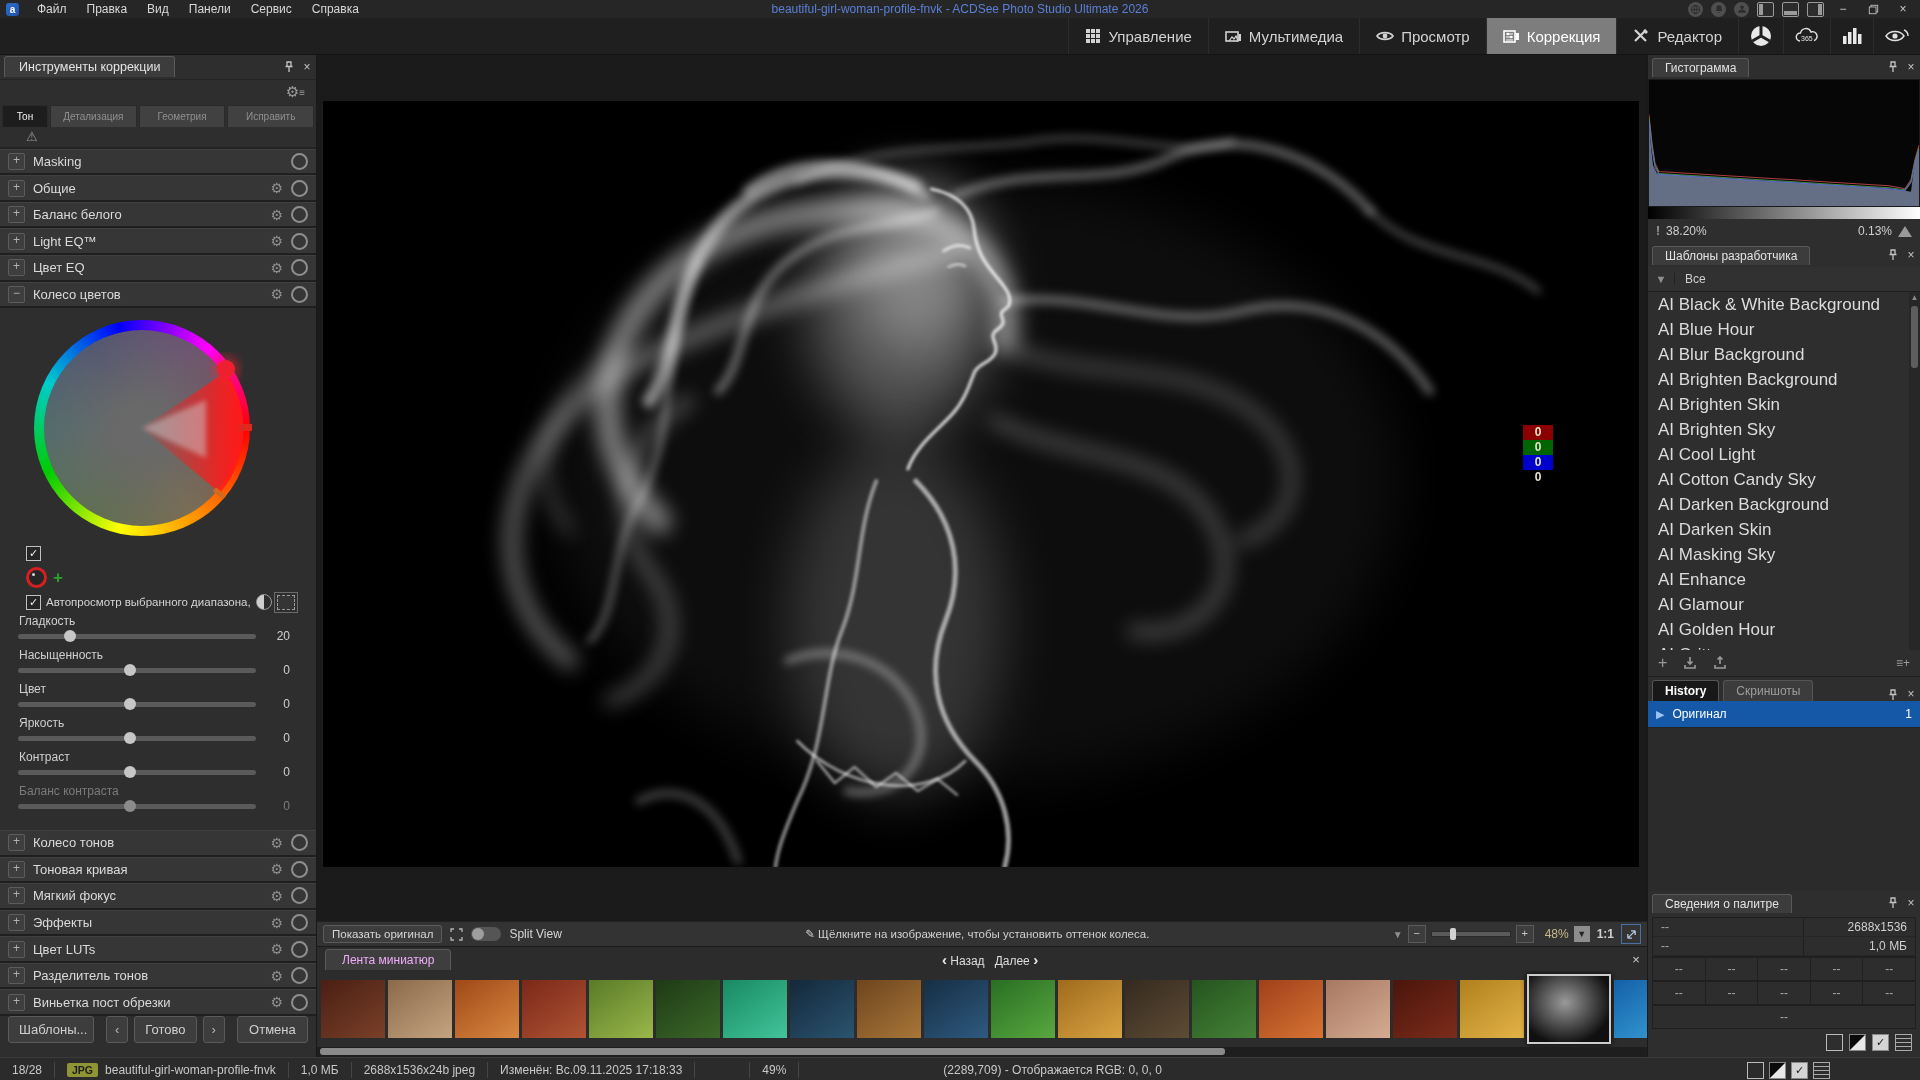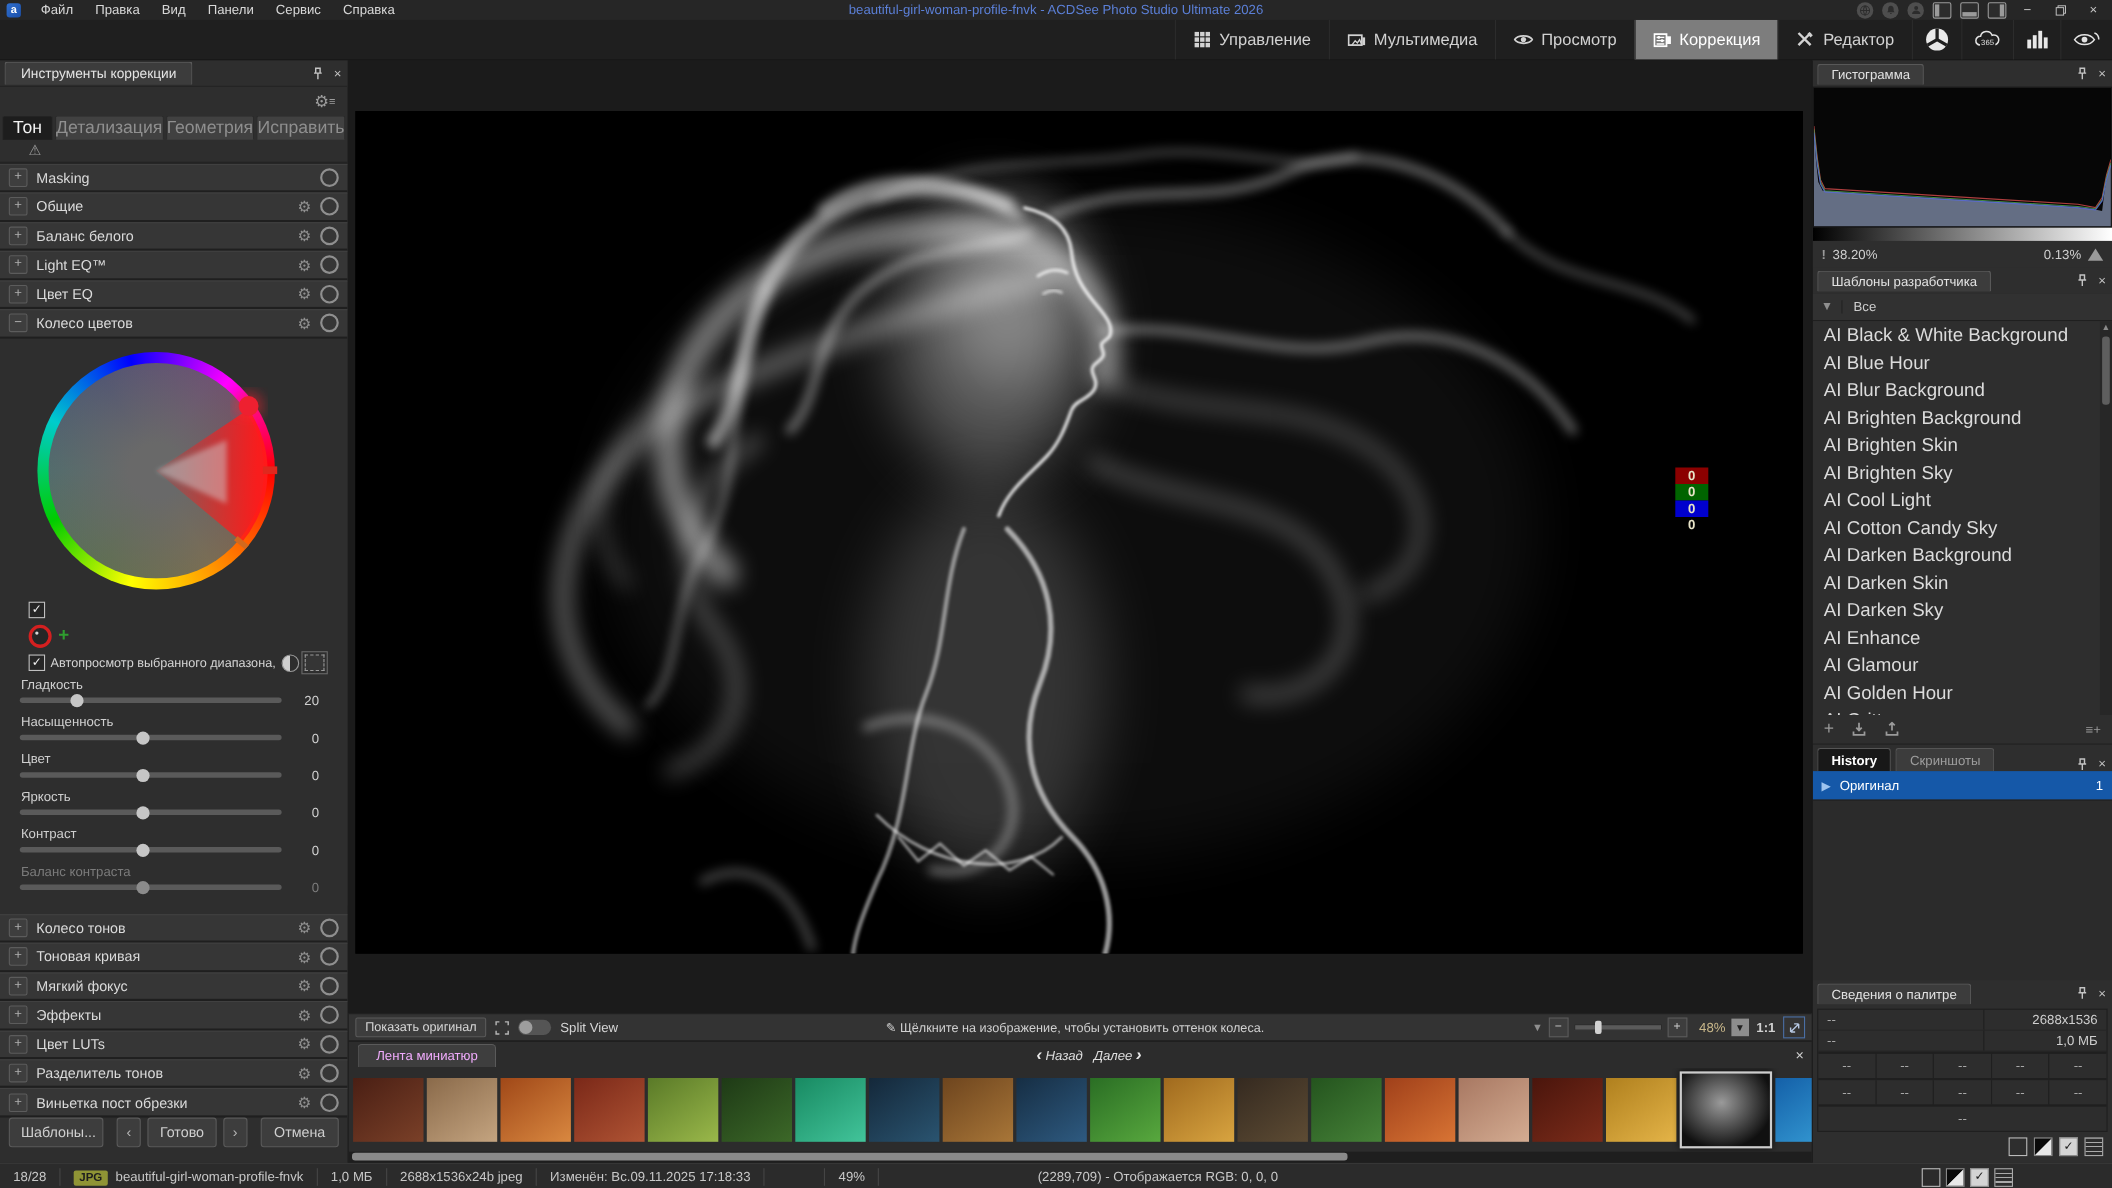--- a/index.html
+++ b/index.html
@@ -24,21 +24,21 @@
   
   #main{display:flex;height:1002px;}
   
   #left-panel{width:316px;background:#2e2e2e;border-right:1px solid #191919;display:flex;flex-direction:column;overflow:hidden;}
   .panel-titlebar{height:26px;display:flex;align-items:center;background:#2e2e2e;border-bottom:1px solid #242424;}
   .panel-title-tab{margin-left:4px;padding:3px 14px;background:#3c3c3c;border:1px solid #5a5a5a;border-bottom:none;border-radius:3px 3px 0 0;color:#e4e4e4;font-size:12.5px;}
   .panel-title-sp{flex:1;}
   .pin-ico,.close-ico{width:18px;color:#c4c4c4;text-align:center;}
   .gearlist-row{height:28px;display:flex;justify-content:flex-end;align-items:center;padding-right:10px;color:#9d9d9d;font-size:15px;}
   .lp-tabs{display:flex;height:22px;padding:0 2px;gap:2px;}
-  .lp-tab{flex:1;text-align:center;line-height:21px;background:#414141;color:#8f8f8f;font-size:16px;border:1px solid #2a2a2a;border-bottom:none;border-radius:2px 2px 0 0;}
+  .lp-tab{flex:1;text-align:center;line-height:21px;background:#414141;color:#8f8f8f;font-size:10px;border:1px solid #2a2a2a;border-bottom:none;border-radius:2px 2px 0 0;}
   .lp-tab.active{flex:0 0 44px;background:#1d1d1d;color:#f2f2f2;}
   .warn-row{height:22px;display:flex;align-items:center;padding-left:26px;color:#9a9a9a;font-size:13px;border-bottom:2px solid #232323;}
   .sec{height:26px;display:flex;align-items:center;background:#363636;border-top:1px solid #404040;border-bottom:2px solid #1f1f1f;padding:0 8px;}
   .expander{width:15px;height:15px;background:#3e3e3e;border:1px solid #5c5c5c;border-radius:2px;color:#b0b0b0;font-size:12px;line-height:13px;text-align:center;margin-right:8px;}
   .sec-label{flex:1;color:#dadada;font-size:13px;white-space:nowrap;overflow:hidden;}
   .gear{color:#8f8f8f;font-size:14px;margin-right:8px;}
   .reset-circle{width:13px;height:13px;border:2px solid #8f8f8f;border-radius:50%;}
   
   #wheel-area{background:#2e2e2e;padding:12px 0 4px 0;}
   #wheel-wrap{position:relative;width:216px;height:216px;margin-left:34px;}
@@ -83,21 +83,21 @@
   .ztrack{width:78px;height:4px;background:#5a5a5a;border:1px solid #2a2a2a;position:relative;}
   .zhandle{position:absolute;top:-4px;width:6px;height:12px;background:#d2d2d2;border-radius:2px;}
   .zval{color:#c8b78a;width:30px;text-align:right;}
   .zdrop{width:16px;height:16px;background:#8d8d8d;color:#222;font-size:9px;line-height:16px;text-align:center;}
   .zratio{color:#d0d0d0;padding:0 2px;font-weight:bold;}
   .zfit{width:18px;height:18px;border:1px solid #4a6fa5;background:#343434;}
   
   #filmstrip{height:110px;background:#2c2c2c;border-top:1px solid #1a1a1a;display:flex;flex-direction:column;}
   #fs-head{height:24px;display:flex;align-items:center;position:relative;}
   #fs-tab{margin-left:8px;padding:3px 16px;background:#3e3e3e;border:1px solid #5a5a5a;border-bottom:none;border-radius:4px 4px 0 0;color:#f0abfc;font-size:12px;}
-  #fs-nav{position:absolute;left:16px;right:0;text-align:center;color:#dedede;font-size:12px;pointer-events:none;font-style:italic;}
+  #fs-nav{position:absolute;left:16px;right:0;text-align:center;color:#dedede;font-size:12px;pointer-events:none;}
   #fs-nav b{font-size:15px;font-weight:bold;color:#e8e8e8;}
   #fs-close{margin-left:auto;width:22px;text-align:center;color:#cfcfcf;font-size:13px;}
   #thumbs{flex:1;display:flex;align-items:center;gap:3px;padding:2px 4px;overflow:hidden;}
   .thumb{width:64px;height:58px;flex:0 0 auto;background:#444;}
   .thumb.sel{width:80px;height:66px;border:2px solid #cdcdcd;box-shadow:0 0 6px rgba(0,0,0,.8);}
   #fs-scroll{height:10px;background:#1e1e1e;position:relative;}
   #fs-thumbbar{position:absolute;left:3px;top:1px;width:905px;height:7px;background:#8a8a8a;border-radius:3px;}
   
   #right-panel{width:272px;background:#2e2e2e;border-left:1px solid #191919;display:flex;flex-direction:column;overflow:hidden;}
   .rp-titlebar{height:24px;display:flex;align-items:center;background:#2e2e2e;}
@@ -664,21 +664,21 @@
         <div class="preset-item">AI Black &amp; White Background</div>
         <div class="preset-item">AI Blue Hour</div>
         <div class="preset-item">AI Blur Background</div>
         <div class="preset-item">AI Brighten Background</div>
         <div class="preset-item">AI Brighten Skin</div>
         <div class="preset-item">AI Brighten Sky</div>
         <div class="preset-item">AI Cool Light</div>
         <div class="preset-item">AI Cotton Candy Sky</div>
         <div class="preset-item">AI Darken Background</div>
         <div class="preset-item">AI Darken Skin</div>
-        <div class="preset-item">AI Darken Sky</div>
+        <div class="preset-item">AI Masking Sky</div>
         <div class="preset-item">AI Enhance</div>
         <div class="preset-item">AI Glamour</div>
         <div class="preset-item">AI Golden Hour</div>
         <div class="preset-item">AI Gritty</div>
         <div id="preset-sb">
           <div class="arr">▲</div>
           <div class="sb-thumb"></div>
         </div>
       </div>
       <div id="preset-tools">

